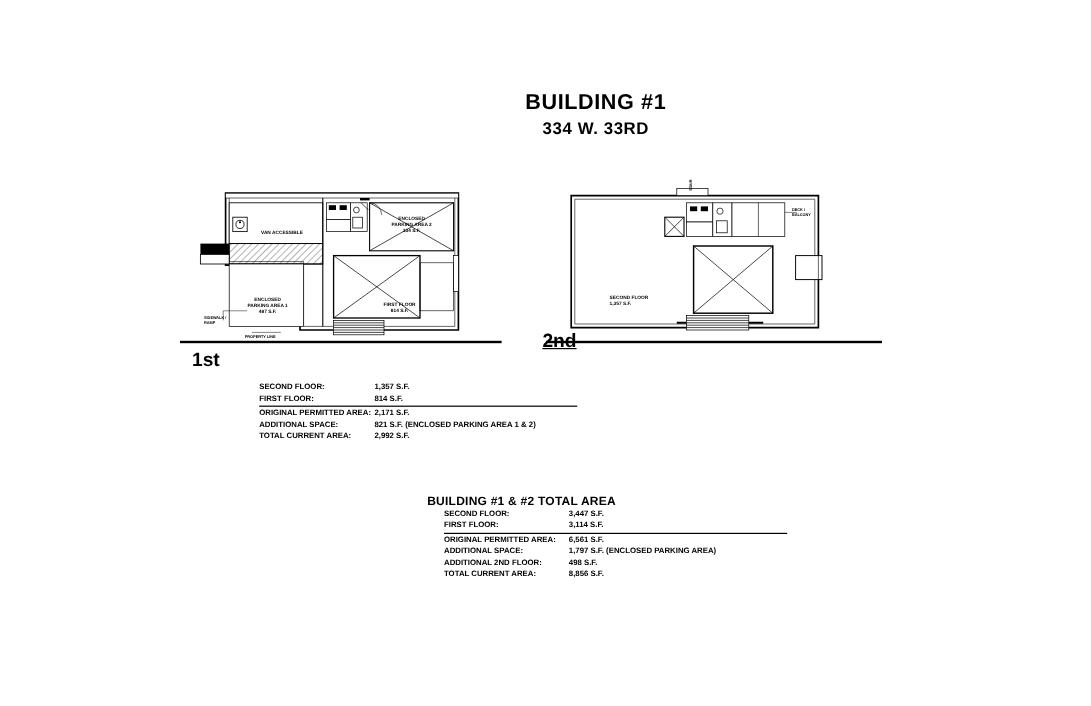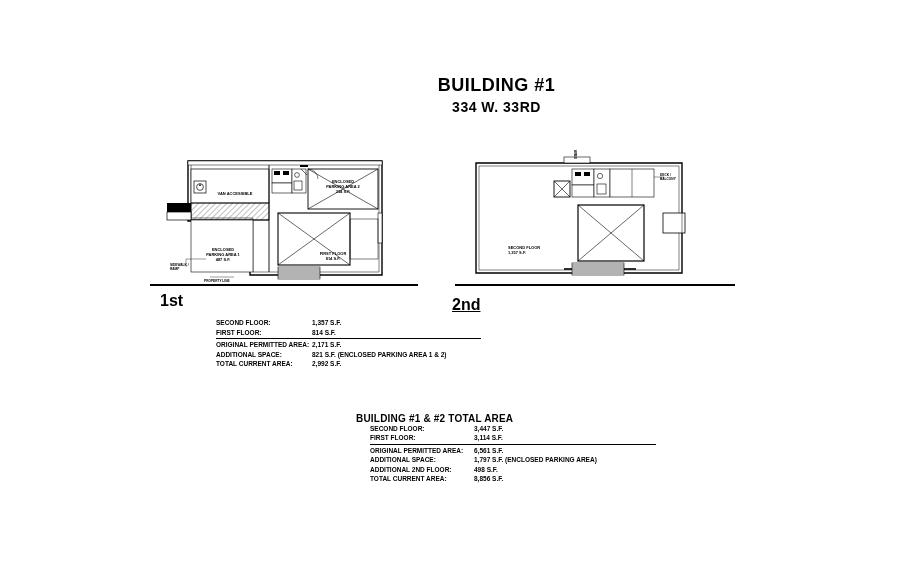--- a/index.html
+++ b/index.html
@@ -54,21 +54,21 @@
   #ground-1 { left: 150px; top: 284px; width: 268px; }
   #ground-2 { left: 455px; top: 284px; width: 280px; }
 
   .floor-label {
     position: absolute;
     font-size: 16px;
     font-weight: bold;
     letter-spacing: 0px;
   }
   #label-1st { left: 160px; top: 292px; }
-  #label-2nd { left: 452px; top: 296px; text-decoration: underline; }
+  #label-2nd { left: 452px; top: 276px; text-decoration: underline; }
 
   
   .area-table {
     position: absolute;
     font-size: 6.5px;
     font-weight: bold;
     line-height: 9.5px;
   }
   #table-b1 { left: 216px; top: 318px; width: 265px; }
   #table-total { left: 356px; top: 414px; width: 300px; }

